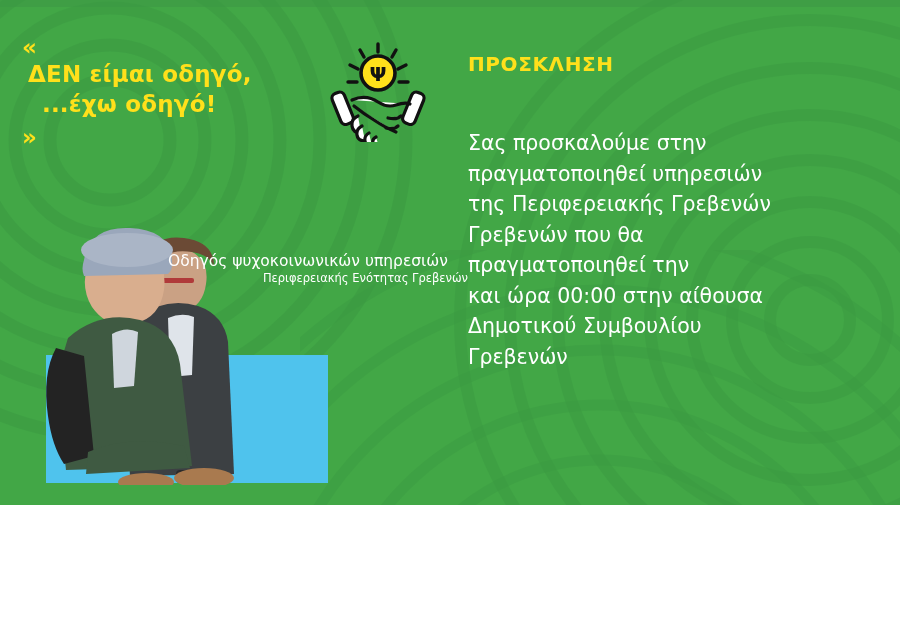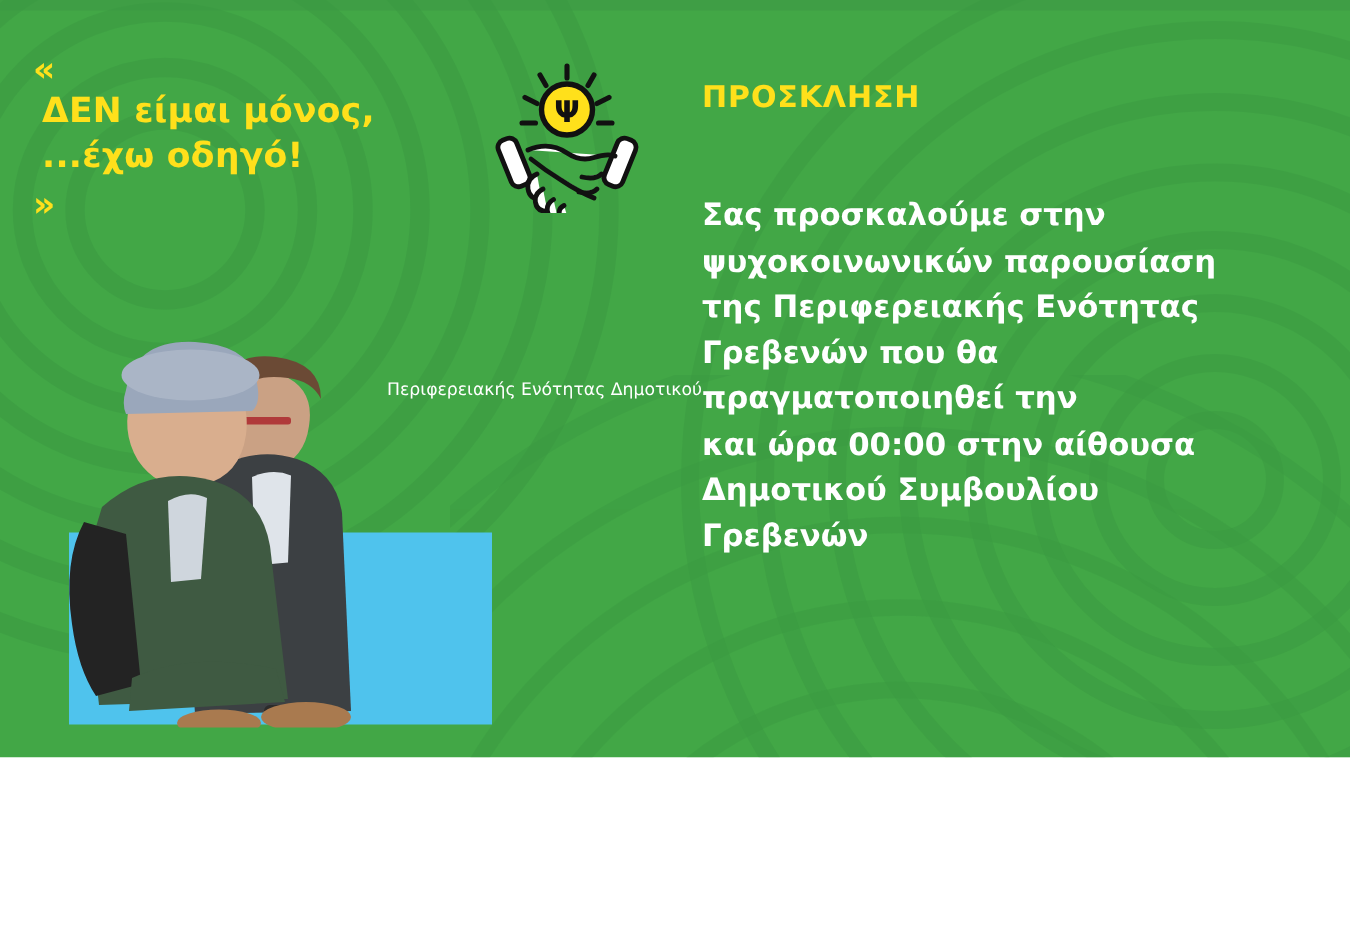--- a/index.html
+++ b/index.html
@@ -17,40 +17,40 @@
   
   #blue-block{position:absolute;left:46px;top:355px;width:282px;height:128px;background:#4fc3ed;}
 
   
   #headline-wrap{position:absolute;left:22px;top:40px;width:330px;}
   .quote-open{color:#ffe01b;font-size:23px;font-weight:bold;line-height:14px;font-family:"DejaVu Sans","Liberation Sans",sans-serif;}
   .quote-close{color:#ffe01b;font-size:23px;font-weight:bold;line-height:14px;margin-top:11px;}
   .headline-line{color:#ffe01b;font-size:23px;font-weight:bold;line-height:30px;letter-spacing:.2px;
                  font-family:"DejaVu Sans","Liberation Sans",sans-serif;white-space:nowrap;}
   #hl1{margin-left:6px;margin-top:5px;}
-  #hl2{margin-left:6px;}
+  #hl2{margin-left:20px;}
 
   
   #handshake-icon{position:absolute;left:326px;top:38px;width:104px;height:104px;}
 
   
   #people-photo{position:absolute;left:28px;top:152px;width:300px;height:333px;}
 
   
   #guide-caption{position:absolute;left:168px;top:252px;width:300px;text-align:left;}
   #guide-title{color:#ffffff;font-size:15.5px;line-height:19px;white-space:nowrap;
                font-family:"DejaVu Sans","Liberation Sans",sans-serif;}
   #guide-sub{color:#ffffff;font-size:11.5px;line-height:15px;text-align:right;white-space:nowrap;
              font-family:"DejaVu Sans","Liberation Sans",sans-serif;}
 
   
   #invitation{position:absolute;left:468px;top:52px;width:420px;text-align:left;}
   #invite-heading{color:#ffe01b;font-size:20px;font-weight:bold;letter-spacing:.6px;
                   font-family:"DejaVu Sans","Liberation Sans",sans-serif;}
-  #invite-body{margin-top:52px;color:#ffffff;font-size:20.5px;font-weight:bold;line-height:30.5px;
+  #invite-body{margin-top:52px;color:#ffffff;font-size:20.5px;font-weight:normal;line-height:30.5px;
                font-family:"DejaVu Sans","Liberation Sans",sans-serif;}
   #invite-body div{white-space:nowrap;}
 
   
   #footer{position:absolute;left:0;top:505px;width:900px;height:129px;background:#ffffff;}
 </style>
 </head>
 <body>
 
 <div id="poster">
@@ -115,21 +115,21 @@
         <path d="M84 182 q14 -8 26 -2 l-4 54 l-20 2 z" fill="#cfd6dd"></path>
         <path d="M28 196 q-14 26 -8 68 q4 30 16 48 l30 -8 l-10 -100 z" fill="#232323"></path>
         <path d="M60 300 q40 -18 96 -6 l6 22 l-104 6 z" fill="#3f5a42"></path>
         <ellipse cx="176" cy="326" rx="30" ry="10" fill="#a97a4f"></ellipse>
         <ellipse cx="118" cy="330" rx="28" ry="9" fill="#a97a4f"></ellipse>
       </g>
     </svg>
 
     <div id="headline-wrap">
       <div class="quote-open">«</div>
-      <div class="headline-line" id="hl1">ΔΕΝ είμαι μόνος,</div>
+      <div class="headline-line" id="hl1">ΔΕΝ είμαι οδηγό,</div>
       <div class="headline-line" id="hl2">...έχω οδηγό!</div>
       <div class="quote-close">»</div>
     </div>
 
     <svg id="handshake-icon" viewBox="0 0 104 104">
       <g stroke="#111" stroke-width="3.4" stroke-linecap="round" fill="none">
         <line x1="52" y1="6" x2="52" y2="14"></line>
         <line x1="34" y1="12" x2="38" y2="19"></line>
         <line x1="70" y1="12" x2="66" y2="19"></line>
         <line x1="24" y1="27" x2="32" y2="31"></line>
@@ -147,29 +147,30 @@
         <path d="M32 78 q-7 3 -6 10 q1 7 9 7"></path>
         <path d="M36 88 q-6 3 -5 9 q1 6 8 6"></path>
         <path d="M43 95 q-5 3 -4 8 q1 5 7 5"></path>
         <path d="M50 99 q-4 2 -3 6 q1 4 6 4"></path>
         <path d="M60 90 q8 2 12 -2"></path>
         <path d="M62 80 q9 2 13 -2"></path>
       </g>
     </svg>
 
     <div id="guide-caption">
-      <div id="guide-sub">Περιφερειακής Ενότητας Δημοτικού</div>
+      <div id="guide-title">Οδηγός ψυχοκοινωνικών υπηρεσιών</div>
+      <div id="guide-sub">Περιφερειακής Ενότητας Γρεβενών</div>
     </div>
 
     <div id="invitation">
       <div id="invite-heading">ΠΡΟΣΚΛΗΣΗ</div>
       <div id="invite-body">
         <div>Σας προσκαλούμε στην</div>
-        <div>ψυχοκοινωνικών παρουσίαση</div>
-        <div>της Περιφερειακής Ενότητας</div>
+        <div>πραγματοποιηθεί υπηρεσιών</div>
+        <div>της Περιφερειακής Γρεβενών</div>
         <div>Γρεβενών που θα</div>
         <div>πραγματοποιηθεί την</div>
         <div>και ώρα 00:00 στην αίθουσα</div>
         <div>Δημοτικού Συμβουλίου</div>
         <div>Γρεβενών</div>
       </div>
     </div>
   </div>
 
   <div id="footer">

